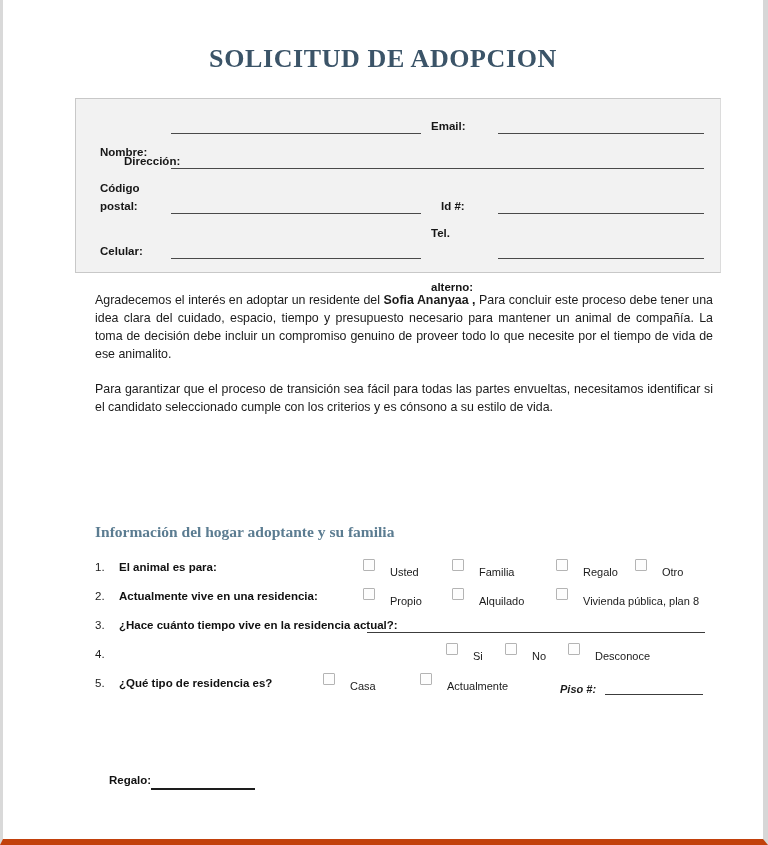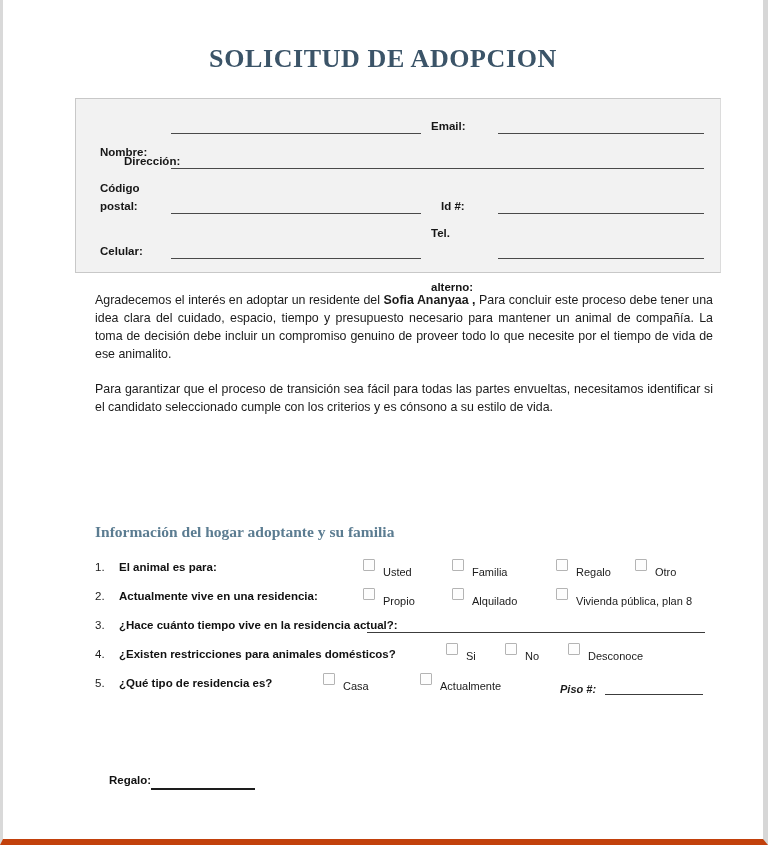--- a/index.html
+++ b/index.html
@@ -139,21 +139,21 @@
     border-radius: 1px;
     vertical-align: top;
     margin-top: 1px;
   }
   .cb-label {
     display: inline-block;
     font-size: 11px;
     color: #1b1b1b;
     vertical-align: top;
     margin-top: 8px;
-    margin-left: 8px;
+    margin-left: 15px;
   }
   .inline-line {
     position: absolute;
     border-bottom: 1px solid #3c3c3c;
     height: 0;
   }
   .piso-label {
     position: absolute;
     font-size: 11px;
     font-style: italic;
@@ -254,21 +254,20 @@
     </div>
 
     <div class="q-row">
       <span class="q-num">3.</span>
       <span class="q-text">¿Hace cuánto tiempo vive en la residencia actual?:</span>
       <span class="inline-line" style="left:272px; top:16px; width:338px;"></span>
     </div>
 
     <div class="q-row">
       <span class="q-num">4.</span>
-      <span class="q-text">¿Existen restricciones para animales domésticos?</span>
       <span class="cb-item" style="left:351px; top:-3px;">
         <span class="cbox"></span><span class="cb-label">Si</span>
       </span>
       <span class="cb-item" style="left:410px; top:-3px;">
         <span class="cbox"></span><span class="cb-label">No</span>
       </span>
       <span class="cb-item" style="left:473px; top:-3px;">
         <span class="cbox"></span><span class="cb-label">Desconoce</span>
       </span>
     </div>

